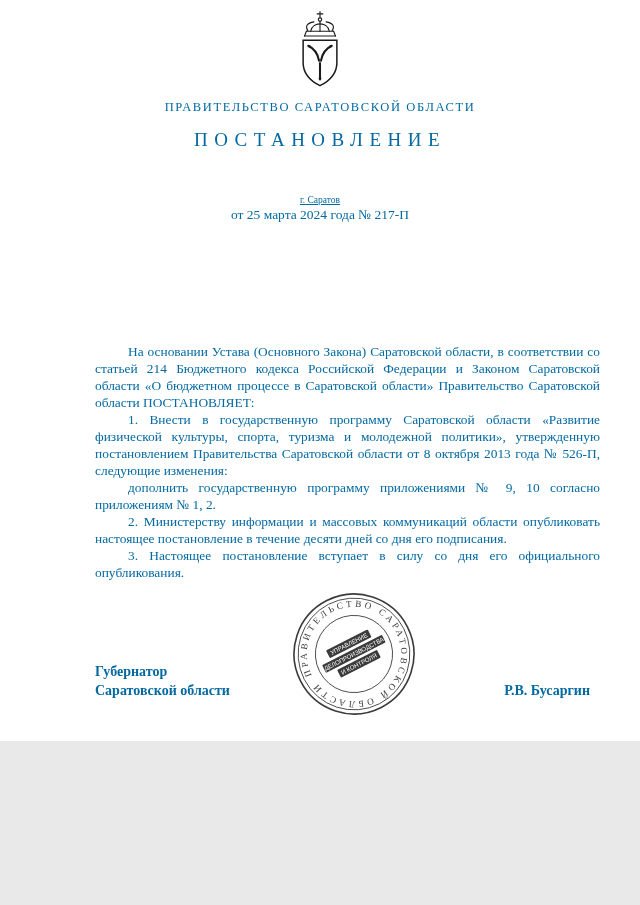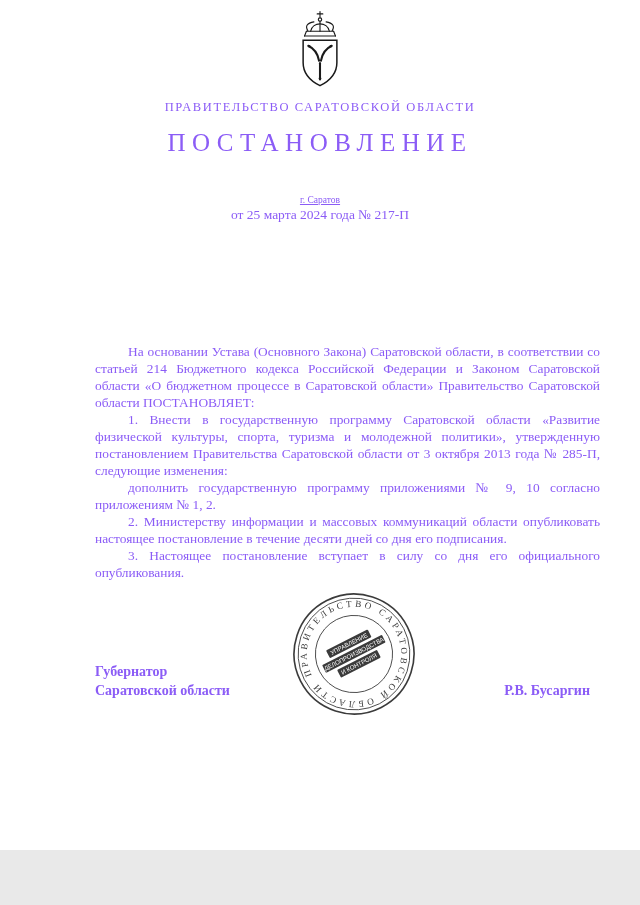--- a/index.html
+++ b/index.html
@@ -1,34 +1,34 @@
 <!DOCTYPE html>
 <html><head>
 <meta charset="utf-8">
 <style>
   * { margin:0; padding:0; box-sizing:border-box; }
   html,body { background:#e9e9e9; }
   .page {
-    width:640px; height:850px; position:relative; margin:0 auto;
-    background:#ffffff; color:#8b5cf6;
+    width:640px; height:741px; position:relative; margin:0 auto;
+    background:#ffffff; color:#0369a1;
     font-family:"Liberation Serif", serif;
     overflow:hidden;
   }
   .coa {
     position:absolute; top:8px; left:50%; transform:translateX(-50%);
     width:60px; height:84px;
   }
   .org-name {
     position:absolute; top:100px; left:0; width:100%;
     text-align:center; font-size:12.5px; letter-spacing:1.6px;
     white-space:nowrap;
   }
   .doc-type {
     position:absolute; top:129px; left:0; width:100%;
-    text-align:center; font-size:25px; letter-spacing:6.5px;
+    text-align:center; font-size:19px; letter-spacing:6.5px;
     white-space:nowrap;
   }
   .date-line {
     position:absolute; top:164px; left:0; width:100%;
     text-align:center; font-size:13.5px;margin-top:43px;
   }
   .city {
     position:absolute; top:195px; left:0; width:100%;
     text-align:center; font-size:9.5px;text-decoration:underline;
   }
@@ -88,21 +88,21 @@
 
   <div class="doc-type">ПОСТАНОВЛЕНИЕ</div>
 
   <div class="date-line">от 25 марта 2024 года № 217-П</div>
 
   <div class="city">г. Саратов</div>
 
 
   <div class="body-text">
     <p>На основании Устава (Основного Закона) Саратовской области, в соответствии со статьей 214 Бюджетного кодекса Российской Федерации и Законом Саратовской области «О бюджетном процессе в Саратовской области» Правительство Саратовской области ПОСТАНОВЛЯЕТ:</p>
-    <p>1. Внести в государственную программу Саратовской области «Развитие физической культуры, спорта, туризма и молодежной политики», утвержденную постановлением Правительства Саратовской области от 3 октября 2013 года № 285-П, следующие изменения:</p>
+    <p>1. Внести в государственную программу Саратовской области «Развитие физической культуры, спорта, туризма и молодежной политики», утвержденную постановлением Правительства Саратовской области от 8 октября 2013 года № 526-П, следующие изменения:</p>
     <p>дополнить государственную программу приложениями № 9, 10 согласно приложениям № 1, 2.</p>
     <p>2. Министерству информации и массовых коммуникаций области опубликовать настоящее постановление в течение десяти дней со дня его подписания.</p>
     <p>3. Настоящее постановление вступает в силу со дня его официального опубликования.</p>
   </div>
 
   <div class="signature">
     <div>
       <div>Губернатор</div>
       <div>Саратовской области</div>
     </div>

